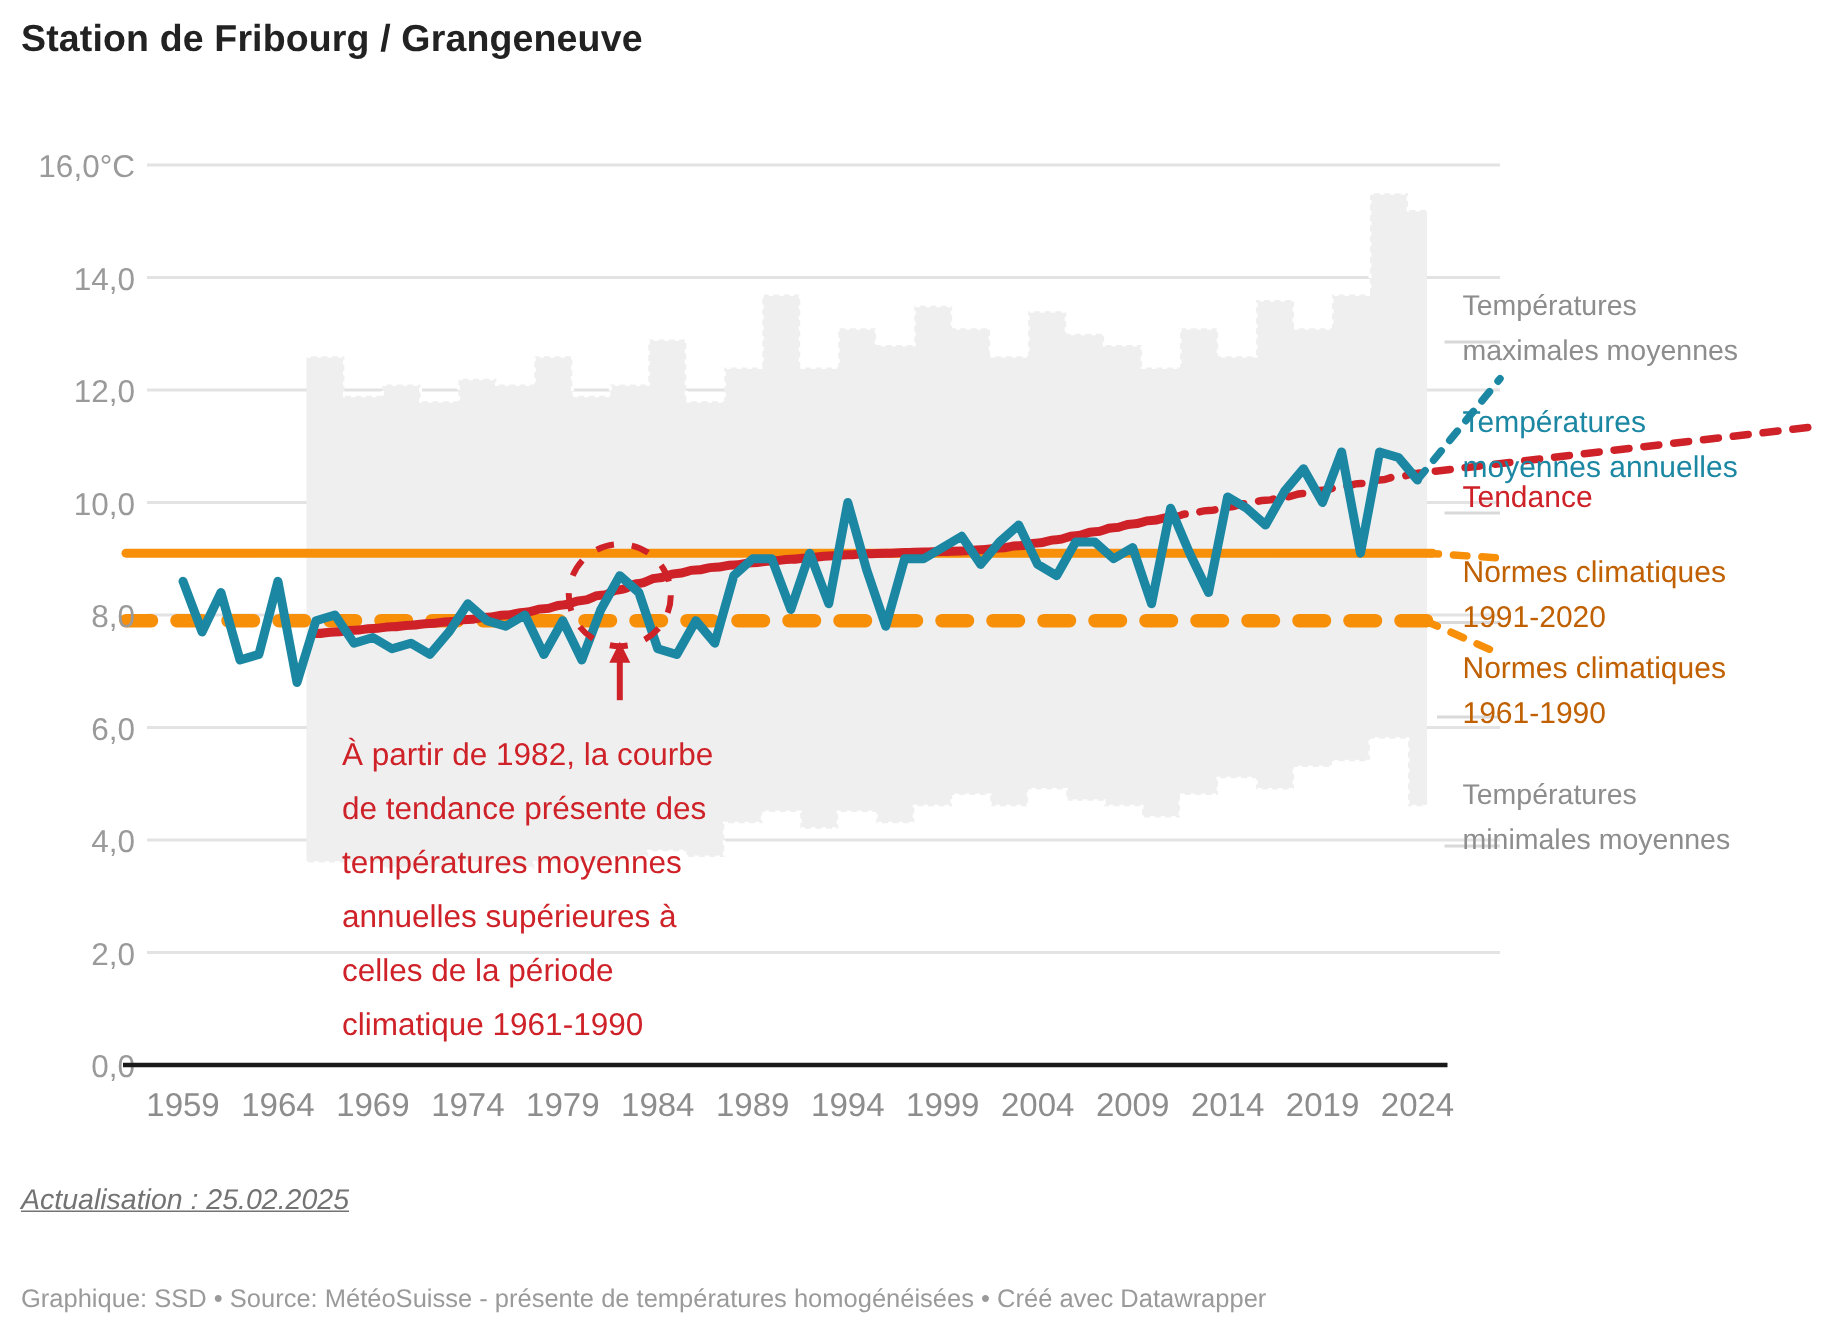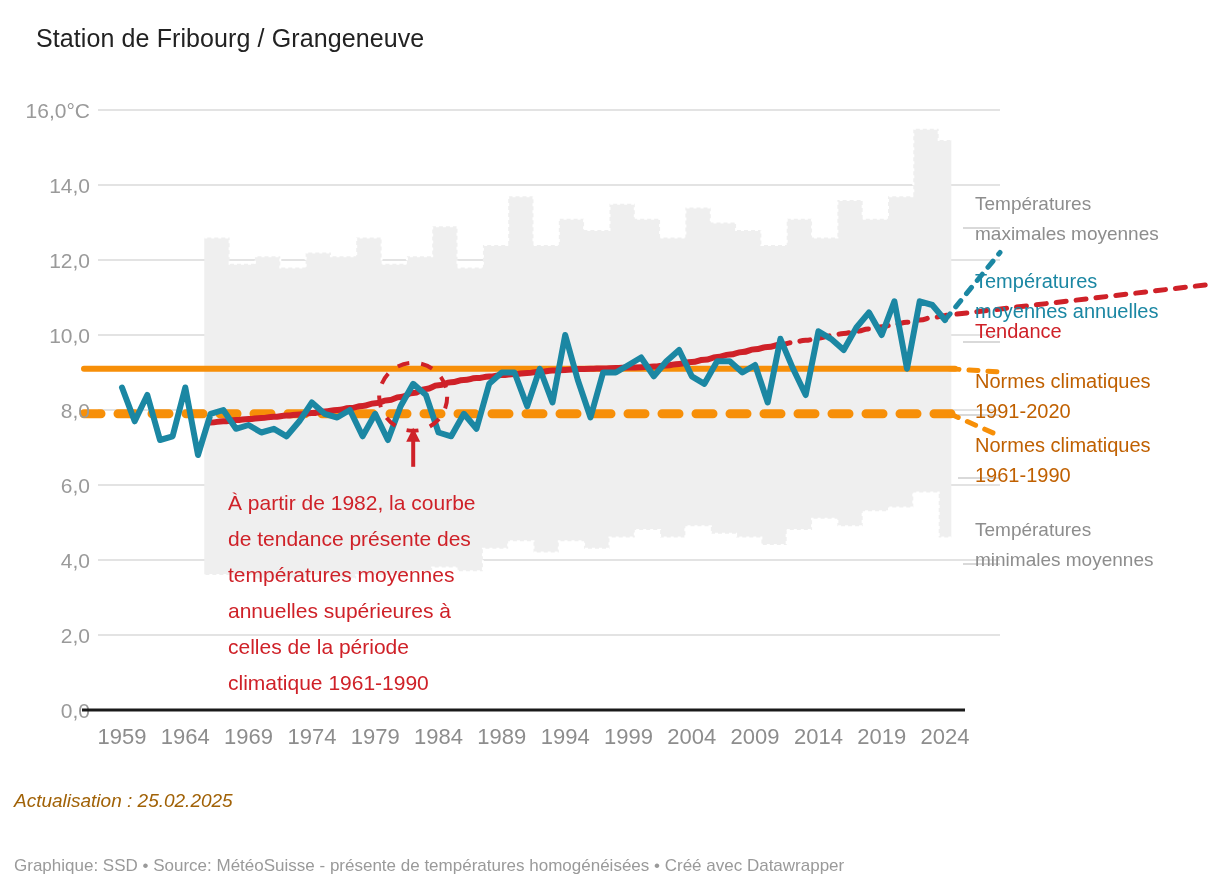--- a/index.html
+++ b/index.html
@@ -6,45 +6,45 @@
   body{
     width:1220px;height:894px;
     background:#ffffff;
     font-family:"Liberation Sans", sans-serif;
     color:#333;
     overflow:hidden;
     position:relative;
   }
   #chart-title{
     position:absolute;
-    left:14px; top:24px;
+    left:14px; top:12px;
     font-size:25px;
-    font-weight:400;
+    font-weight:700;
     color:#222222;
     letter-spacing:0.1px;
     white-space:nowrap;
-    margin-left:22px;
   }
   #chart-wrap{
     position:absolute;
     left:0; top:60px;
     width:1220px; height:700px;
   }
   svg{display:block;}
   .ytick{ font-size:21px; fill:#9a9a9a; font-family:"Liberation Sans",sans-serif; }
   .xtick{ font-size:22px; fill:#8d8d8d; font-family:"Liberation Sans",sans-serif; }
   .legend-gray{ font-size:19px; fill:#8d8d8d; font-family:"Liberation Sans",sans-serif; }
   .legend-teal{ font-size:20px; fill:#1b87a3; font-family:"Liberation Sans",sans-serif; }
   .legend-red{ font-size:20px; fill:#cf2128; font-family:"Liberation Sans",sans-serif; }
   .legend-orange{ font-size:20px; fill:#c06000; font-family:"Liberation Sans",sans-serif; }
   .annot{ font-size:21px; fill:#cf2128; font-family:"Liberation Sans",sans-serif; }
   #footer-update{
     position:absolute; left:14px; top:790px;
-    font-size:19px; font-style:italic; color:#a16207;
+    font-size:19px; font-style:italic; color:#737373;
     font-family:"Liberation Sans",sans-serif;
+    text-decoration:underline;
   }
   #footer-credit{
     position:absolute; left:14px; top:856px;
     font-size:17px; color:#9a9a9a;
     font-family:"Liberation Sans",sans-serif;
   }
 </style>
 </head>
 <body>
 

